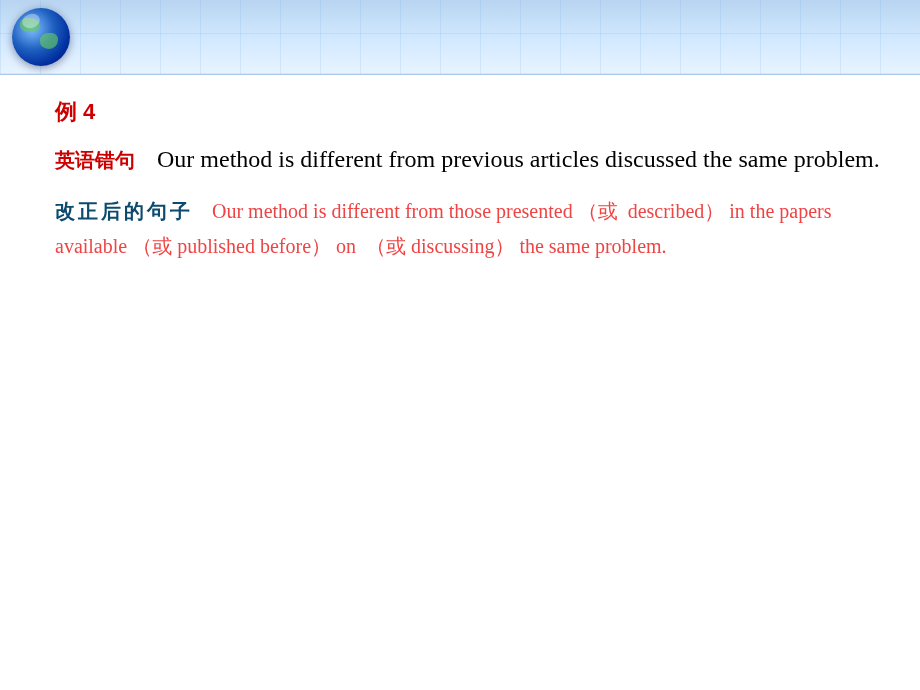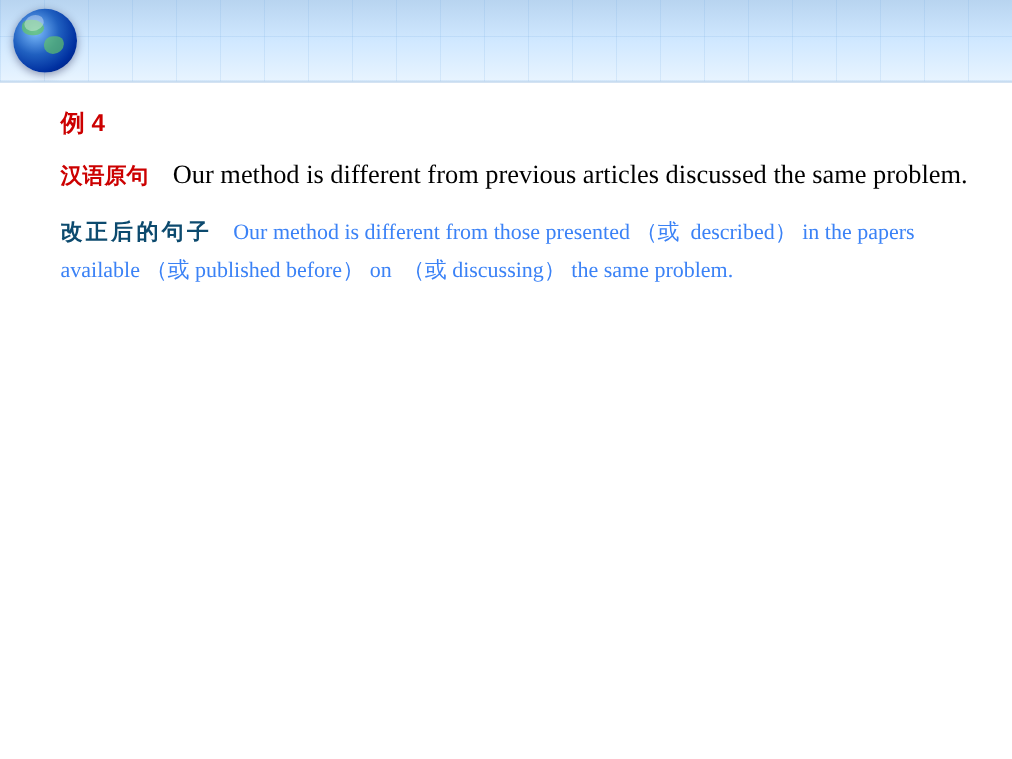--- a/index.html
+++ b/index.html
@@ -121,21 +121,21 @@
 
     .section-label-corrected {
       font-size: 20px;
       font-weight: bold;
       color: #0c4a6e;
       letter-spacing: 3px;
       font-family: "SimHei", "黑体", sans-serif;
     }
 
     .corrected-block {
-      color: #3b82f6;
+      color: #ef4444;
       font-size: 20px;
       line-height: 1.75;
       font-family: "Times New Roman", Times, serif;
       text-align: justify;
     }
 
     .corrected-block .zh {
       font-family: "SimSun", "宋体", serif;
     }
   </style>
@@ -148,21 +148,21 @@
     <div class="globe-shine"></div>
   </div>
 </div>
 
 <div class="content">
 
   <div class="example-label">例 4</div>
 
 
   <div class="section">
-    <span class="section-label-english-error">汉语原句</span>
+    <span class="section-label-english-error">英语错句</span>
     <span class="section-content-english-error">&nbsp;&nbsp;&nbsp;Our method is different from previous articles discussed the same problem.</span>
   </div>
 
   <div class="section">
     <span class="section-label-corrected">改正后的句子</span>
     <span class="corrected-block">
       &nbsp;&nbsp;&nbsp;Our method is different from those presented
       <span class="zh">（或</span>
       &nbsp;described<span class="zh">）</span>
       in the papers available

